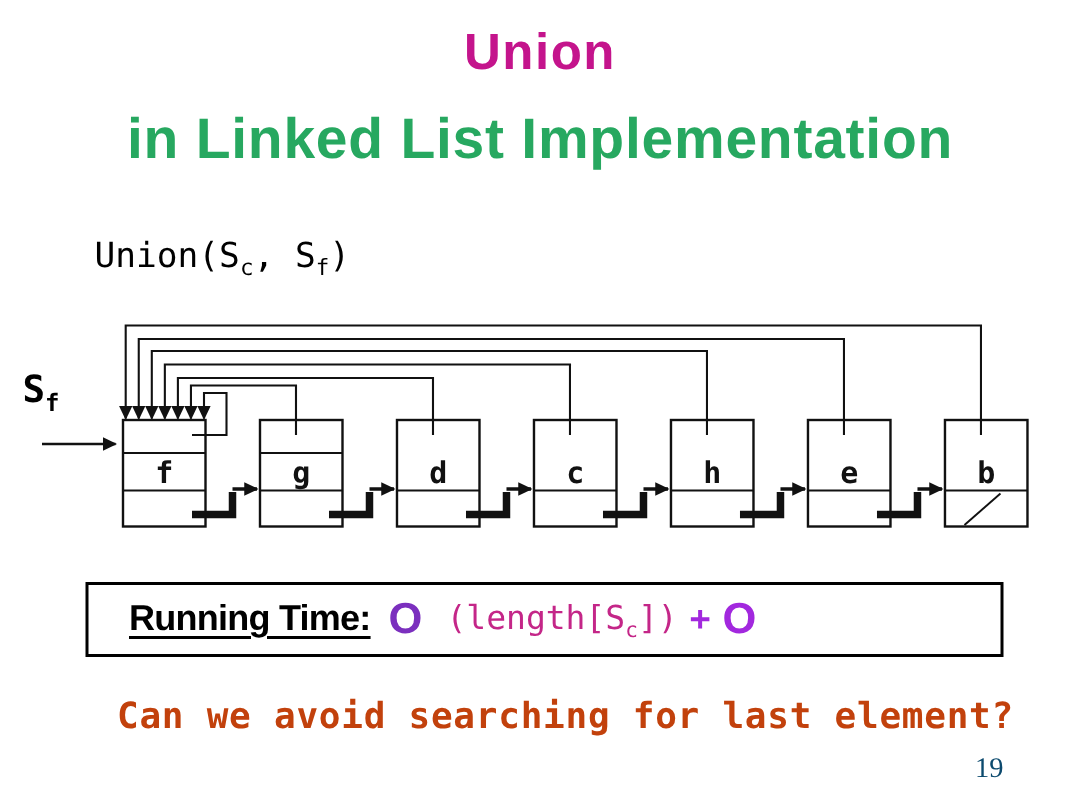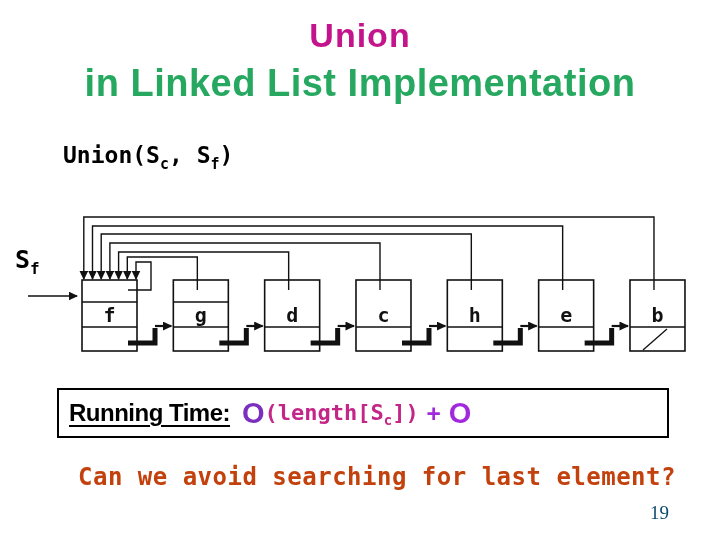--- a/index.html
+++ b/index.html
@@ -1,35 +1,35 @@
 <!DOCTYPE html>
 <html><head>
 <meta charset="utf-8">
 <style>
   html,body{margin:0;padding:0;background:#fff;}
   .slide{position:relative;width:720px;height:540px;background:#ffffff;overflow:hidden;
          font-family:"Liberation Sans",sans-serif;}
   .title1{position:absolute;top:16px;left:0;width:100%;text-align:center;
           font-size:34px;font-weight:bold;color:#C4148C;letter-spacing:1px;}
-  .title2{position:absolute;top:62px;left:0;width:100%;text-align:center;
+  .title2{position:absolute;top:72px;left:0;width:100%;text-align:center;
           font-size:38px;font-weight:bold;color:#27A860;letter-spacing:0.5px;}
   .mono{font-family:"DejaVu Sans Mono","Liberation Mono",monospace;}
-  .code-header{position:absolute;left:63px;top:142px;font-size:23px;font-weight:bold;color:#000;}
+  .code-header{position:absolute;left:63px;top:158px;font-size:23px;font-weight:normal;color:#000;}
   .code-header sub{font-size:15px;line-height:0;}
   .sf-label{position:absolute;left:15px;top:245px;font-size:25px;font-weight:bold;color:#000000;}
   .sf-label sub{font-size:16px;line-height:0;}
   #diagram{position:absolute;left:0;top:205px;}
   .rt-box{position:absolute;left:57px;top:388px;width:612px;height:50px;border:2px solid #000;
-          box-sizing:border-box;display:flex;align-items:center;padding-left:10px;white-space:nowrap;}
+          box-sizing:border-box;display:flex;align-items:center;padding-left:27px;white-space:nowrap;}
   .rt-label{font-size:24px;font-weight:bold;color:#000;text-decoration:underline;
             text-underline-offset:4px;margin-right:12px;letter-spacing:-0.5px;}
   .big-o{font-size:29px;font-weight:bold;line-height:1;}
   .o1{color:#7B2FBE;}
   .o2{color:#A228DE;}
-  .term{font-size:22px;font-weight:bold;line-height:1;}
+  .term{font-size:22px;font-weight:normal;line-height:1;margin-left:16px;}
   .term sub{font-size:14px;line-height:0;}
   .t1{color:#C42688;}
   .t2{color:#A228DE;}
   .plus{color:#A228DE;font-size:23px;font-weight:bold;margin:0 8px;}
   .question{position:absolute;left:78px;top:463px;font-size:24px;font-weight:bold;
             color:#c2410c;letter-spacing:0.5px;}
   .page-number{position:absolute;left:650px;top:502px;font-family:"Liberation Serif","DejaVu Serif",serif;
                font-size:19px;color:#0c4a6e;}
 </style>
 </head>

